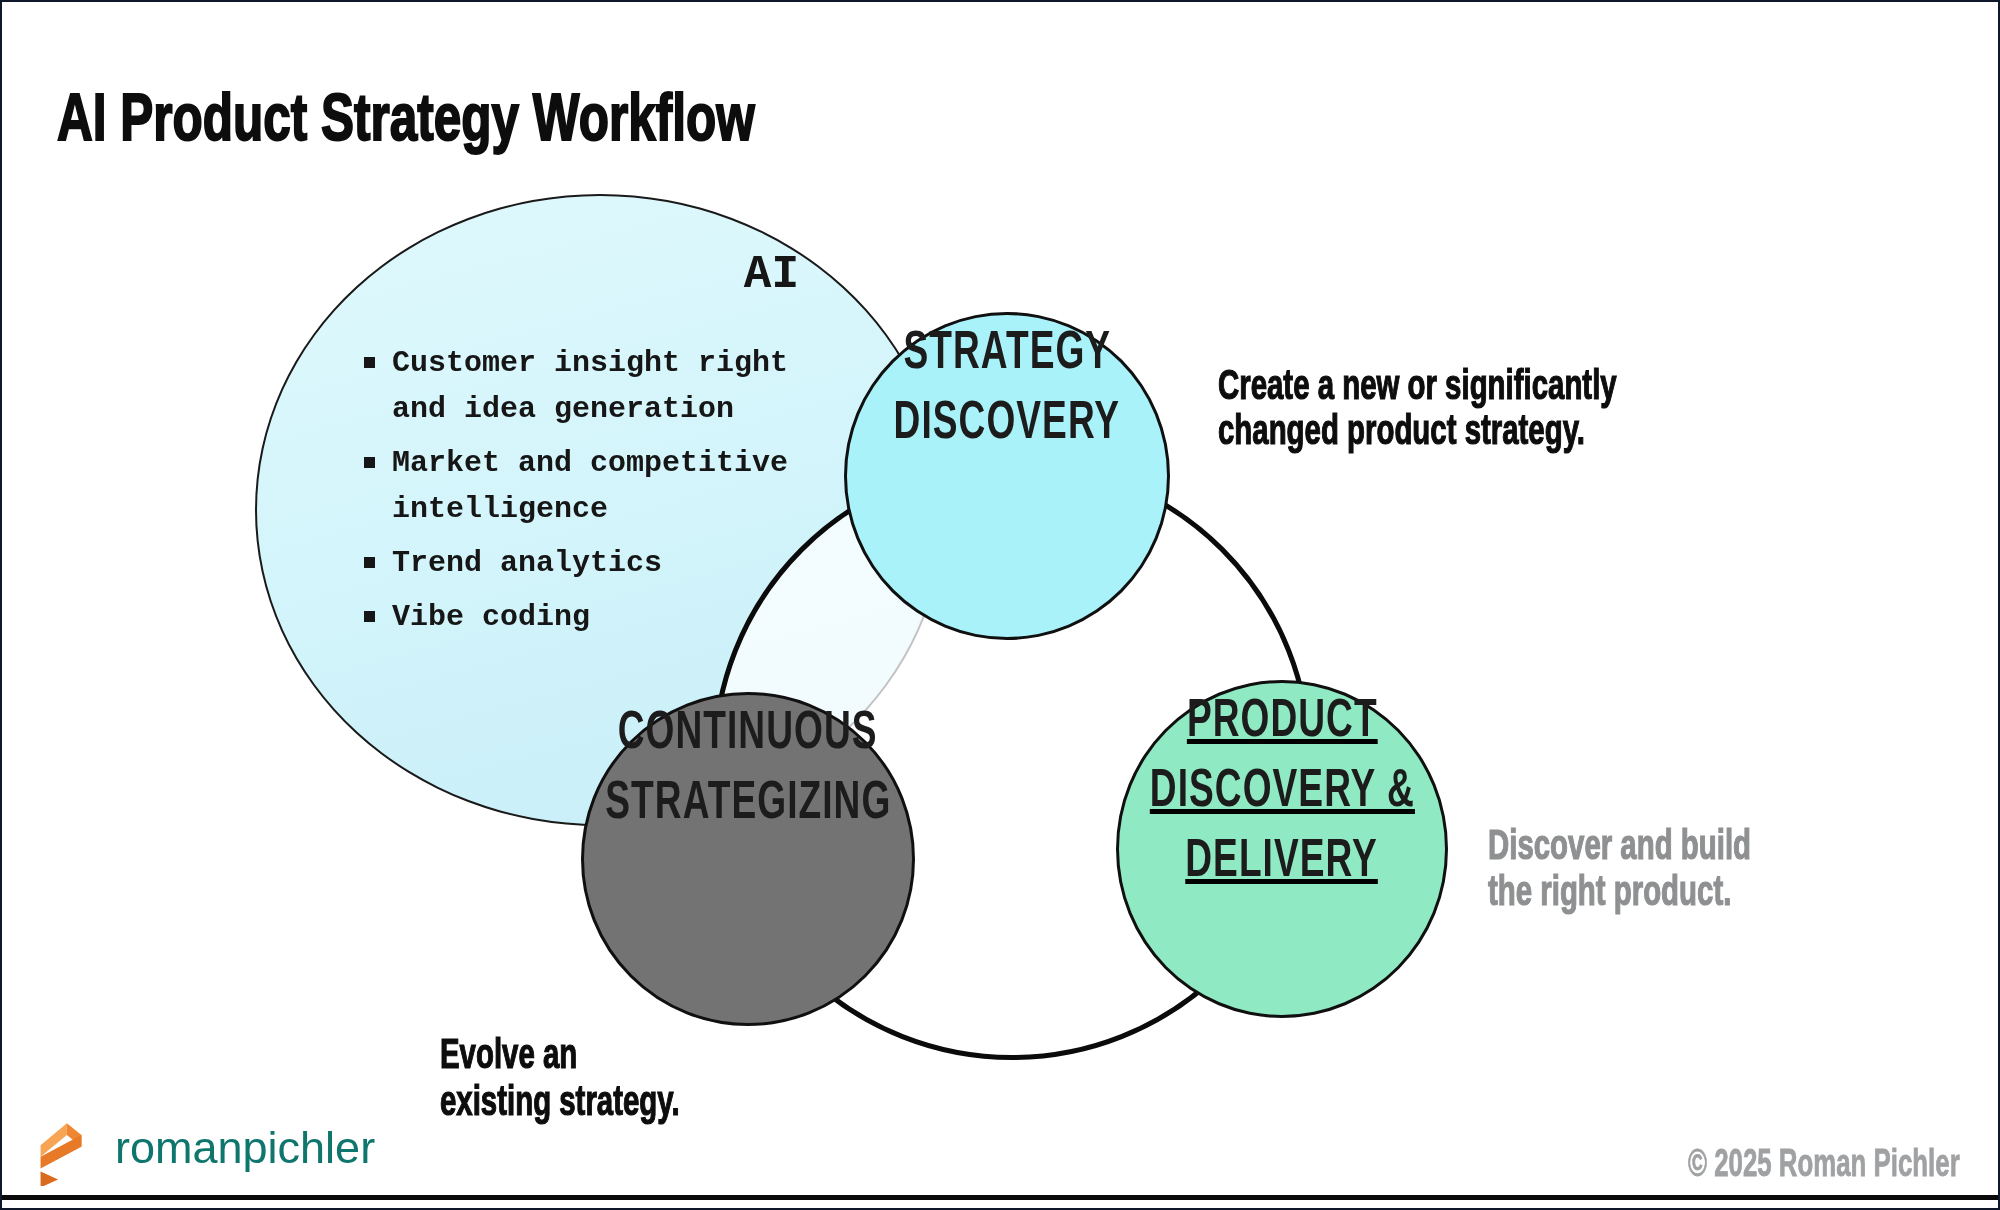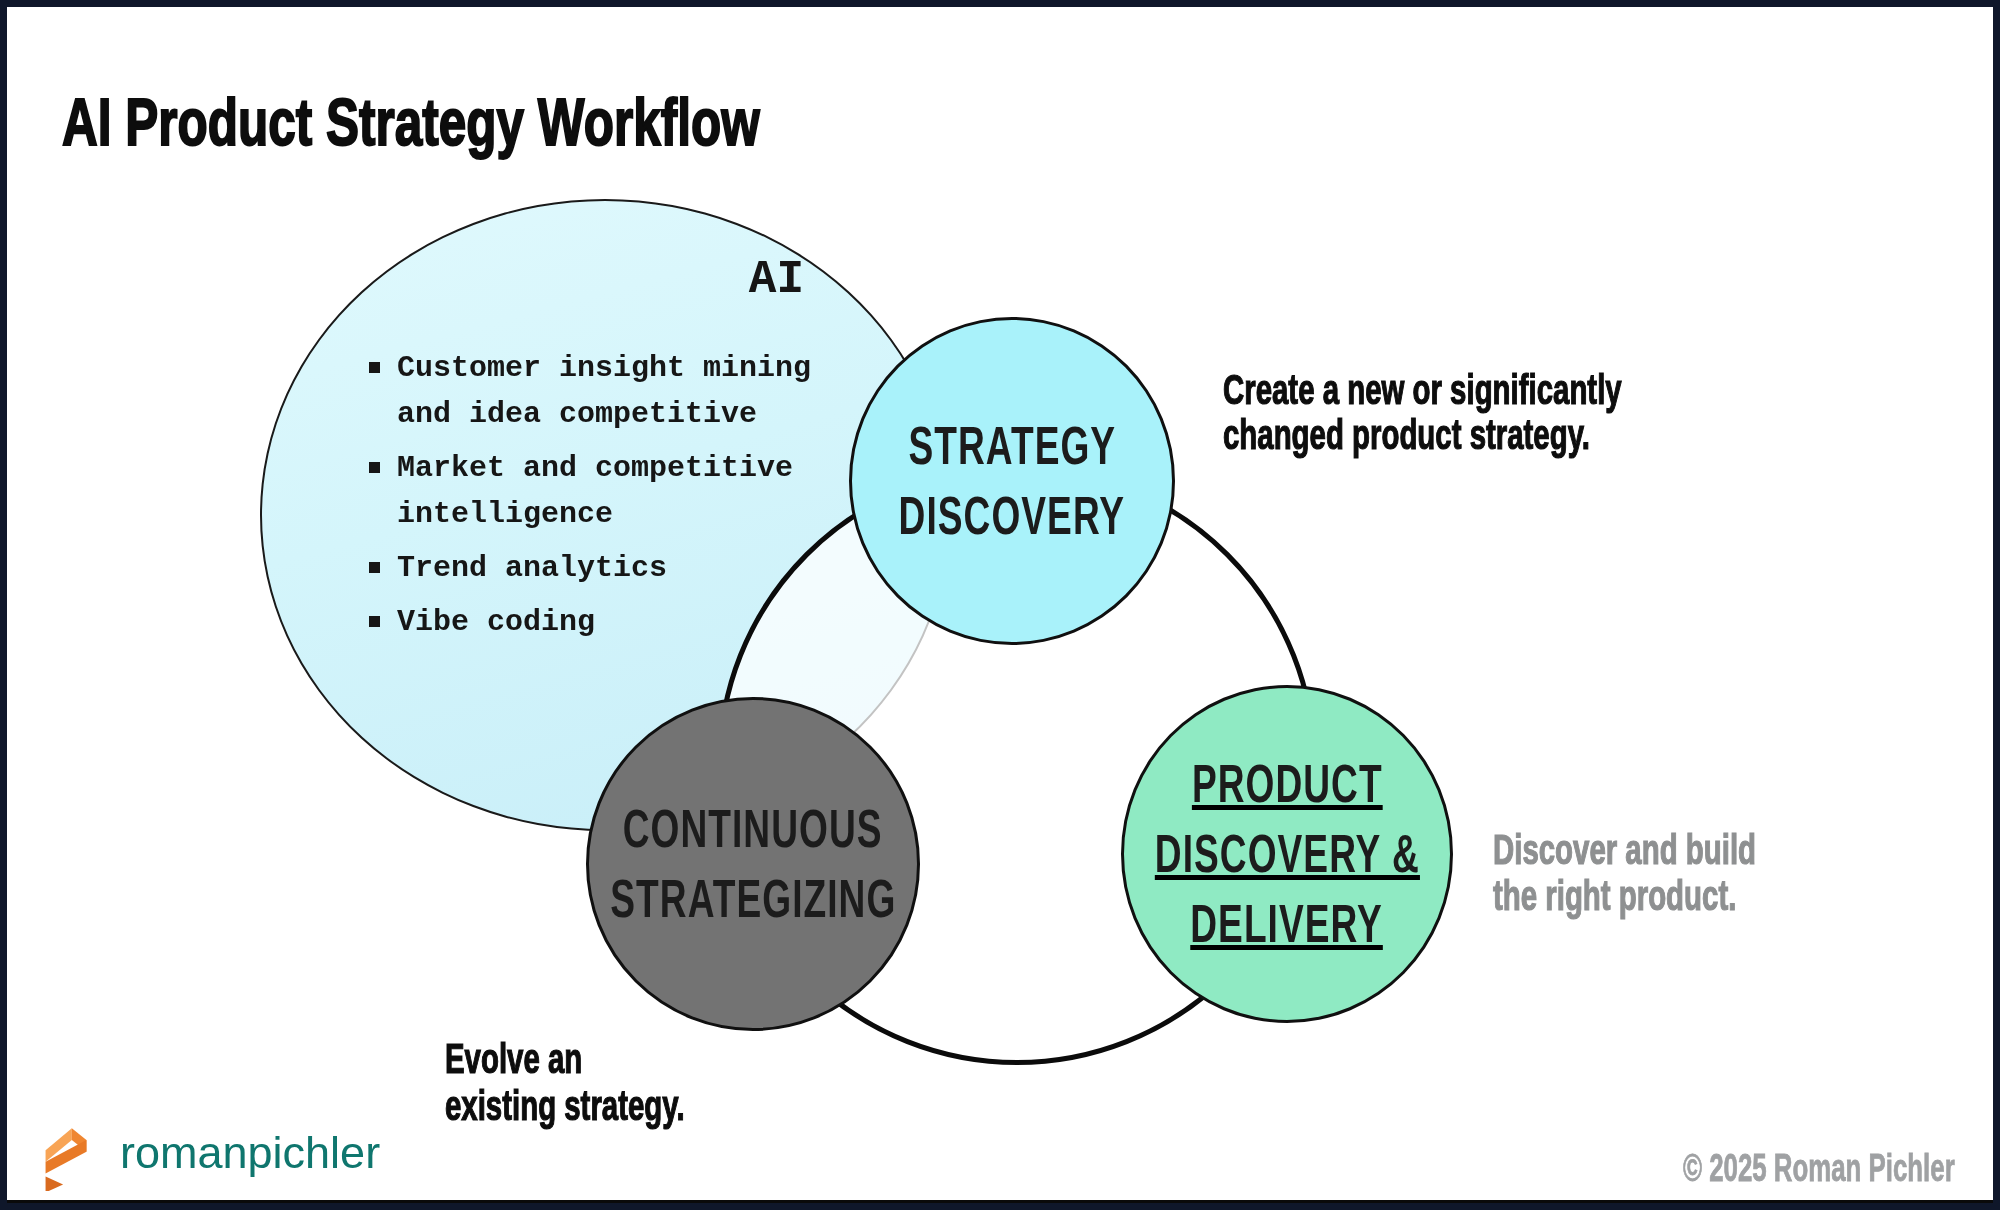--- a/index.html
+++ b/index.html
@@ -1,20 +1,20 @@
 <!DOCTYPE html>
 <html><head>
 <meta charset="utf-8">
 <style>
   html,body{margin:0;padding:0;background:#ffffff;}
   .canvas{
     position:relative;
     width:2000px;height:1210px;
     box-sizing:border-box;
-    border:7px solid #0f172a;
+    border:2px solid #0f172a;
     background:#ffffff;
     overflow:hidden;
     font-family:"Liberation Sans","DejaVu Sans",sans-serif;
   }
 
   
   .blackcond{
     font-weight:700;
     color:#0d0d0d;
     -webkit-text-stroke:1.2px currentColor;
@@ -69,21 +69,21 @@
     box-sizing:border-box;border-radius:50%;
     border:5px solid #0b0b0b;
     background:rgba(255,255,255,0.74);
     z-index:2;
   }
 
   
   .stage{
     position:absolute;border-radius:50%;
     box-sizing:border-box;border:3px solid #101010;
-    display:flex;flex-direction:column;align-items:center;justify-content:center;
+    display:flex;flex-direction:column;align-items:center;justify-content:flex-start;
     z-index:3;
   }
   .stage .line{
     display:block;text-align:center;
     font-size:53px;line-height:70px;font-weight:700;
     letter-spacing:1.5px;color:#1c1c1c;
     transform:scaleX(0.70);transform-origin:50% 50%;
     white-space:nowrap;
   }
   .stage-sd {left:842px;top:310px;width:326px;height:328px;background:#a9f2fa;}
@@ -119,21 +119,21 @@
 
   <div class="ai-circle"></div>
 
   <div class="cycle-ring"></div>
 
   <div class="ai-content">
     <div class="ai-title">AI</div>
     <ul class="ai-bullets">
       <li>
         <span class="bullet-sq"></span>
-        <span>Customer insight mining and idea competitive</span>
+        <span>Customer insight right and idea generation</span>
       </li>
       <li>
         <span class="bullet-sq"></span>
         <span>Market and competitive intelligence</span>
       </li>
       <li>
         <span class="bullet-sq"></span>
         <span>Trend analytics</span>
       </li>
       <li>

